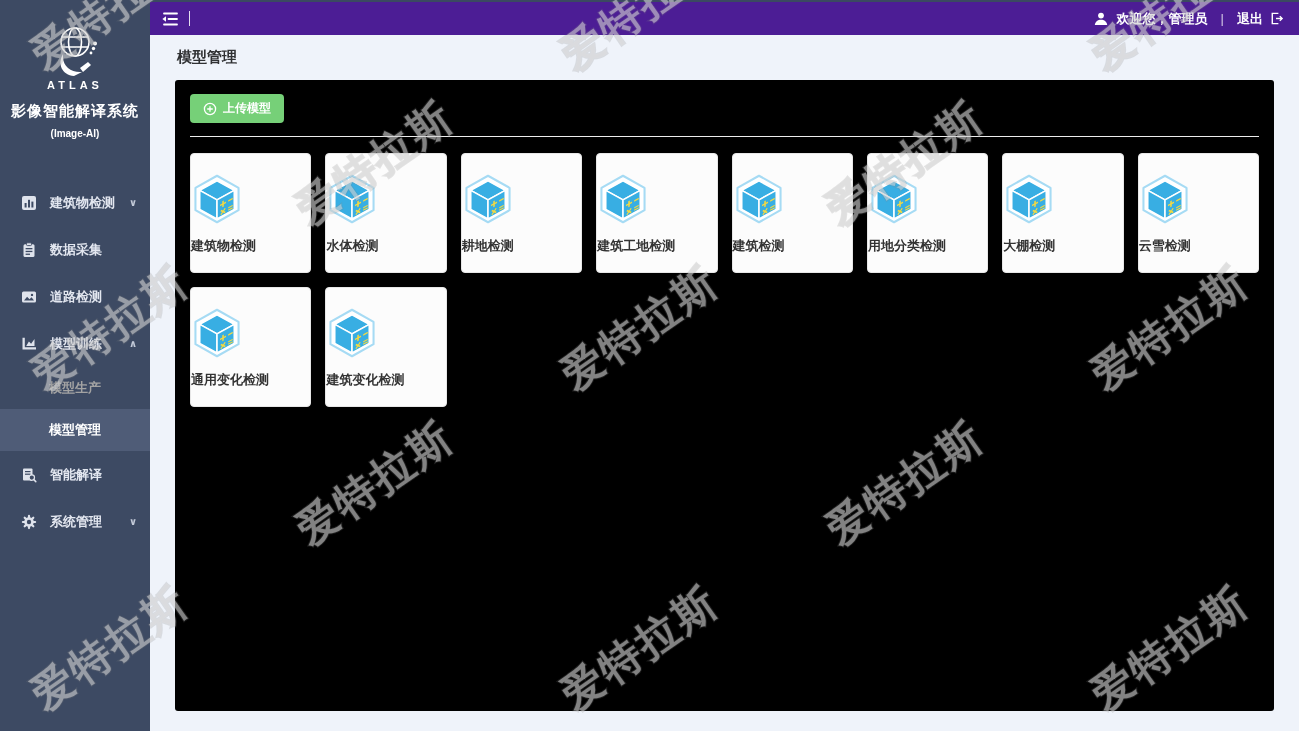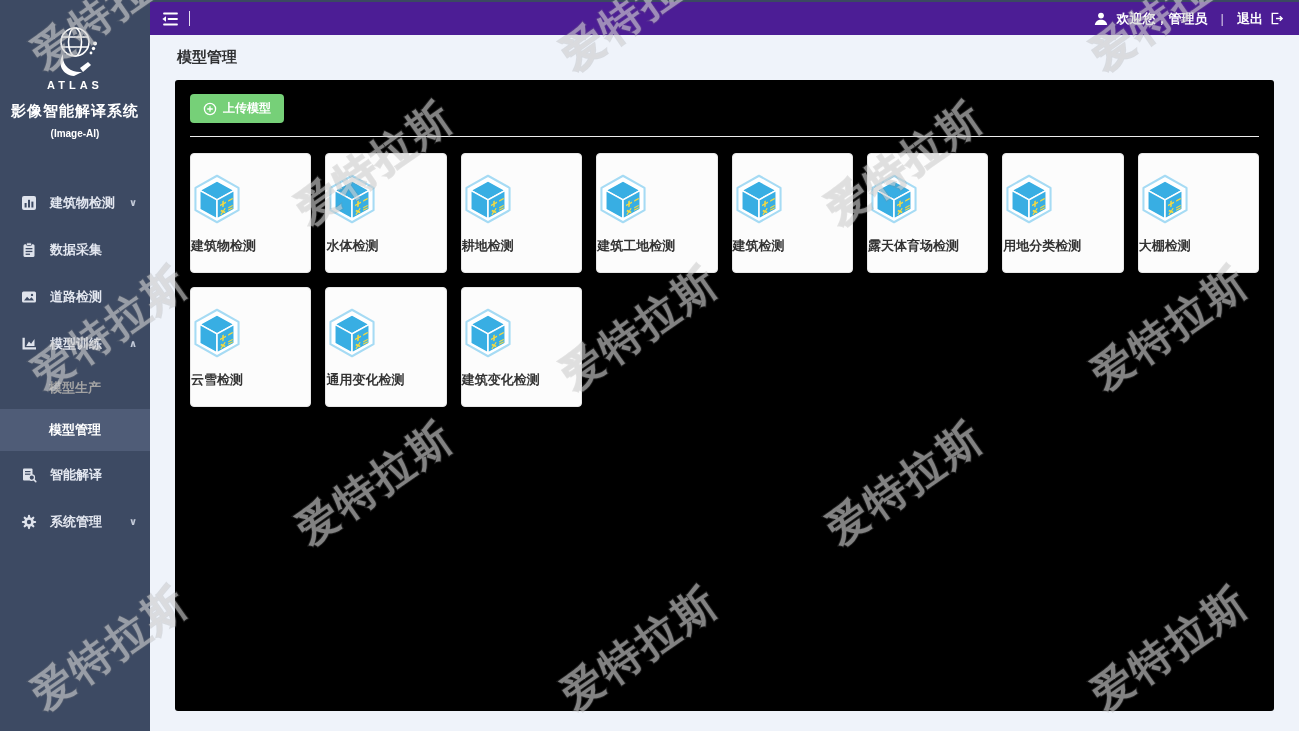--- a/index.html
+++ b/index.html
@@ -298,38 +298,20 @@
                   <polygon points="50,19 30,30 30,52 50,41"></polygon>
   </g>
   <g transform="translate(33.5,33) skewY(-28)" fill="#f6d93f">
     <path d="M2.6 0h1.8v2.6H7v1.8H4.4V7H2.6V4.4H0V2.6h2.6z"></path>
     <rect x="9.5" y="2.4" width="5.3" height="1.8"></rect>
     <path d="M0.4 10.4l1.2-1.2 1.9 1.9 1.9-1.9 1.2 1.2-1.9 1.9 1.9 1.9-1.2 1.2-1.9-1.9-1.9 1.9-1.2-1.2 1.9-1.9z"></path>
     <rect x="9.5" y="10.6" width="5.3" height="1.5"></rect>
                   <rect x="9.5" y="13.3" width="5.3" height="1.5"></rect>
   </g>
 </svg>
-              <div class="model-name">露天体育场检测</div>
-            </div>
-            <div class="model-card">
-              <svg width="52" height="50" viewBox="0 0 60 58">
-  <polygon points="30,2 55,16 55,42 30,56 5,42 5,16" fill="#ffffff" stroke="#a6dbf4" stroke-width="2.4" stroke-linejoin="round"></polygon>
-  <g stroke="#ffffff" stroke-width="1.8" stroke-linejoin="round" fill="#38aee3">
-    <polygon points="30,8 50,19 30,30 10,19"></polygon>
-                  <polygon points="10,19 30,30 30,52 10,41"></polygon>
-                  <polygon points="50,19 30,30 30,52 50,41"></polygon>
-  </g>
-  <g transform="translate(33.5,33) skewY(-28)" fill="#f6d93f">
-    <path d="M2.6 0h1.8v2.6H7v1.8H4.4V7H2.6V4.4H0V2.6h2.6z"></path>
-    <rect x="9.5" y="2.4" width="5.3" height="1.8"></rect>
-    <path d="M0.4 10.4l1.2-1.2 1.9 1.9 1.9-1.9 1.2 1.2-1.9 1.9 1.9 1.9-1.2 1.2-1.9-1.9-1.9 1.9-1.2-1.2 1.9-1.9z"></path>
-    <rect x="9.5" y="10.6" width="5.3" height="1.5"></rect>
-                  <rect x="9.5" y="13.3" width="5.3" height="1.5"></rect>
-  </g>
-</svg>
               <div class="model-name">用地分类检测</div>
             </div>
             <div class="model-card">
               <svg width="52" height="50" viewBox="0 0 60 58">
   <polygon points="30,2 55,16 55,42 30,56 5,42 5,16" fill="#ffffff" stroke="#a6dbf4" stroke-width="2.4" stroke-linejoin="round"></polygon>
   <g stroke="#ffffff" stroke-width="1.8" stroke-linejoin="round" fill="#38aee3">
     <polygon points="30,8 50,19 30,30 10,19"></polygon>
                   <polygon points="10,19 30,30 30,52 10,41"></polygon>
                   <polygon points="50,19 30,30 30,52 50,41"></polygon>
   </g>

